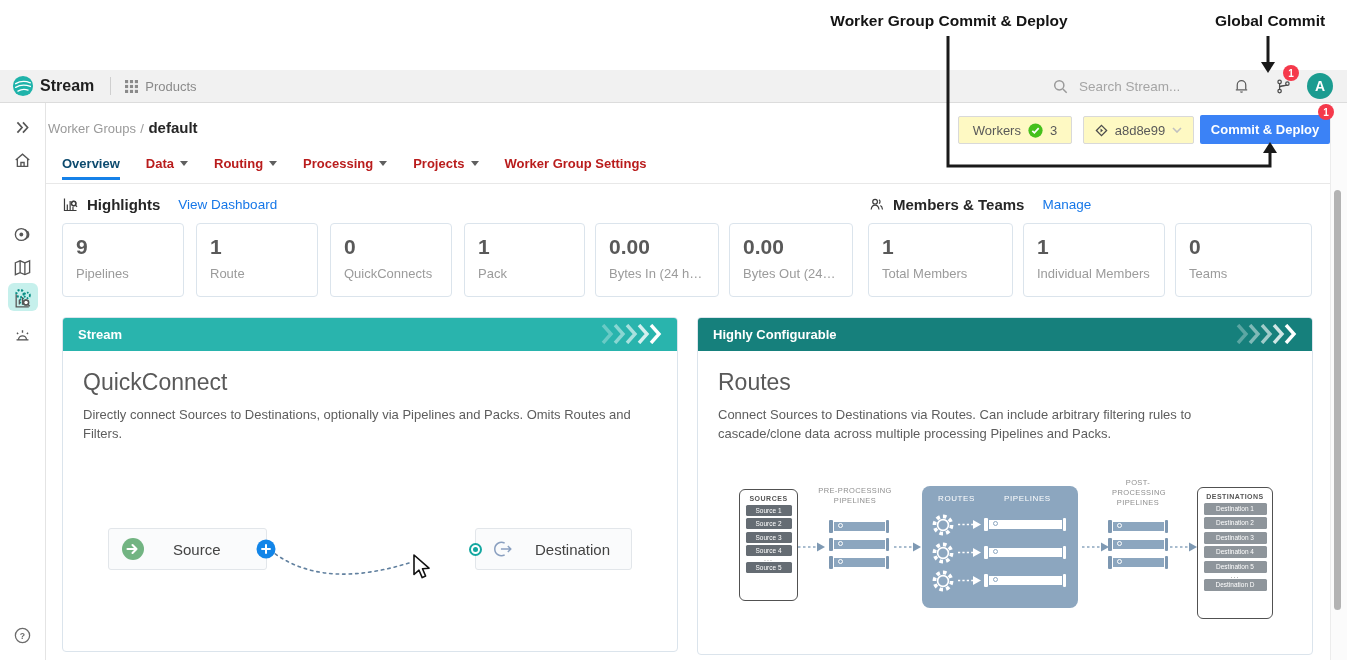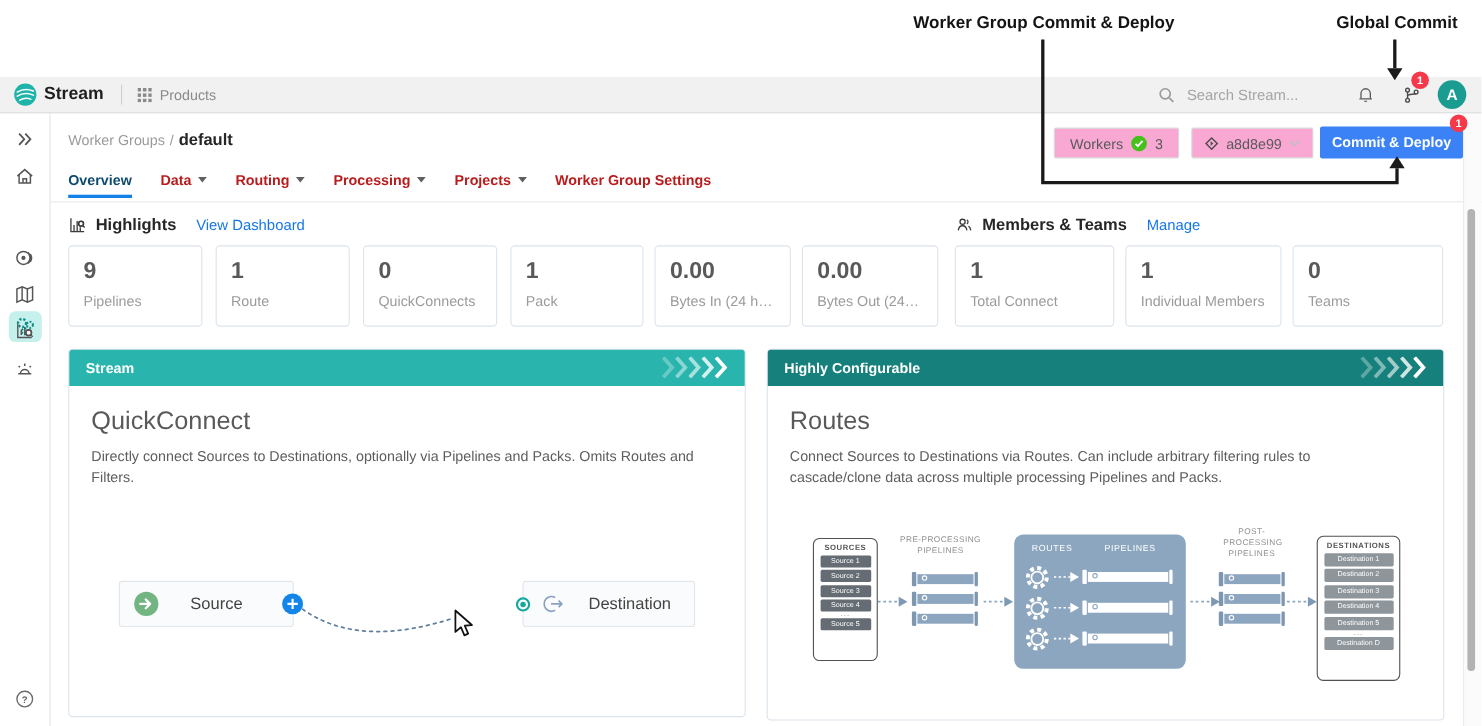--- a/index.html
+++ b/index.html
@@ -25,21 +25,21 @@
   .avatar{width:26px;height:26px;border-radius:50%;background:#1b9c90;color:#fff;font-size:14px;font-weight:700;
     display:flex;align-items:center;justify-content:center;margin:0 14px 0 10px;cursor:pointer;}
   
   .sidebar{position:absolute;left:0;top:102px;width:45px;height:558px;border-right:1px solid #e4e4e4;background:#fff;z-index:5;}
   .side-ic{position:absolute;left:13px;cursor:pointer;}
   .side-active{position:absolute;left:8px;top:181px;width:30px;height:28px;background:#c6f0ec;border-radius:6px;
     display:flex;align-items:center;justify-content:center;cursor:pointer;}
   
   .crumb-sec{font-size:13px;color:#9a9a9a;}
   .crumb-cur{font-size:15px;font-weight:700;color:#262626;}
-  .chip{position:absolute;height:26px;background:#f9a8d4;border:1px solid #d9d9d9;border-radius:2px;
+  .chip{position:absolute;height:26px;background:#fef9c3;border:1px solid #d9d9d9;border-radius:2px;
     display:flex;align-items:center;font-size:13px;color:#595959;cursor:pointer;}
   .deploy{position:absolute;background:#3b82f6;border-radius:2px;color:#fff;font-size:13px;font-weight:700;
     display:flex;align-items:center;justify-content:center;cursor:pointer;border:none;}
   .tabs{position:absolute;left:62px;top:148px;display:flex;gap:26px;align-items:flex-end;height:32px;}
   .tab{font-size:13px;font-weight:700;color:#b91c1c;padding-bottom:9px;cursor:pointer;display:flex;align-items:center;white-space:nowrap;}
   .tab.active{color:#0c4a6e;border-bottom:3px solid #1581e8;padding-bottom:6px;}
   .caret{width:0;height:0;border-left:4px solid transparent;border-right:4px solid transparent;
     border-top:5px solid #5f5f5f;display:inline-block;margin-left:6px;}
   .hdiv{position:absolute;left:45px;right:0;top:183px;height:1px;background:#e8e8e8;}
   
@@ -196,21 +196,21 @@
         </svg>
     </span>
     <span class="side-ic" style="top:524px;">
       <svg width="19" height="19" viewBox="0 0 24 24">
           <circle cx="12" cy="12" r="9" fill="none" stroke="#6b6b6b" stroke-width="1.6"></circle>
         <text x="12" y="16" text-anchor="middle" font-size="11" fill="#6b6b6b" font-weight="bold">?</text>
         </svg>
     </span>
   </nav>
 
-  <div class="abs" style="left:62px;top:119px;">
+  <div class="abs" style="left:48px;top:119px;">
     <span class="crumb-sec">Worker Groups</span>
     <span class="crumb-sec">/</span>
     <span class="crumb-cur">default</span>
   </div>
 
   <div class="chip" style="left:958px;top:116px;width:112px;justify-content:center;gap:7px;">
     <span>Workers</span>
     <span style="display:flex;">
       <svg width="15" height="15" viewBox="0 0 16 16">
           <circle cx="8" cy="8" r="7.6" fill="#45c01c"></circle>
@@ -312,21 +312,21 @@
       <div class="statv">0.00</div>
       <div class="statl">Bytes In (24 ho...</div>
     </div>
   <div class="stat" style="left:729px;width:124px;">
       <div class="statv">0.00</div>
       <div class="statl">Bytes Out (24 h...</div>
     </div>
 
   <div class="stat" style="left:868px;width:145px;">
       <div class="statv">1</div>
-      <div class="statl">Total Connect</div>
+      <div class="statl">Total Members</div>
     </div>
   <div class="stat" style="left:1023px;width:142px;">
       <div class="statv">1</div>
       <div class="statl">Individual Members</div>
     </div>
   <div class="stat" style="left:1175px;width:137px;">
       <div class="statv">0</div>
       <div class="statl">Teams</div>
     </div>
 

